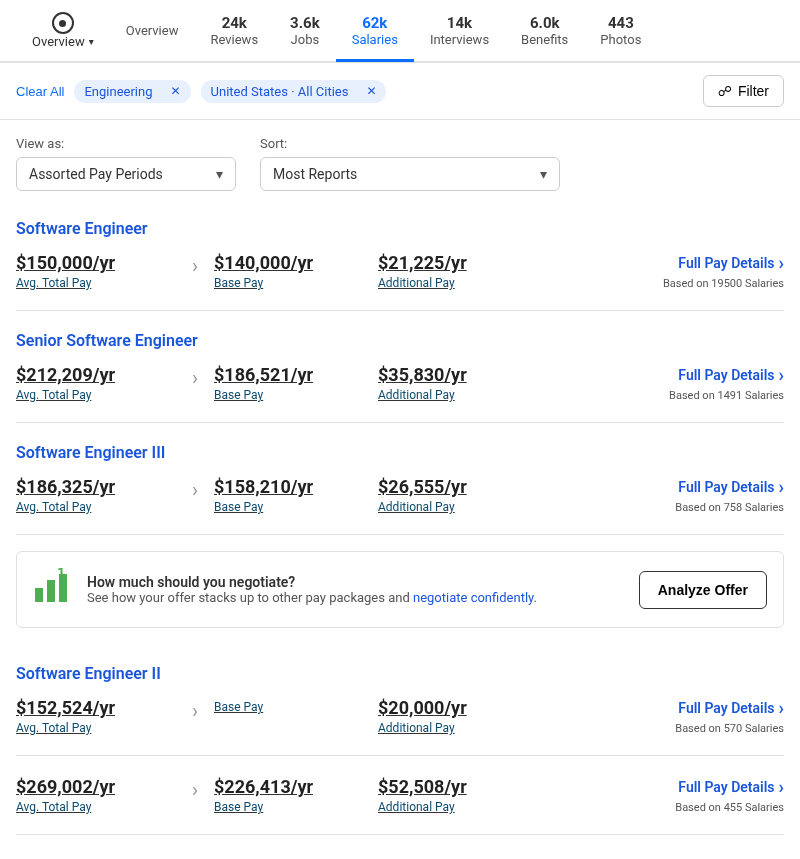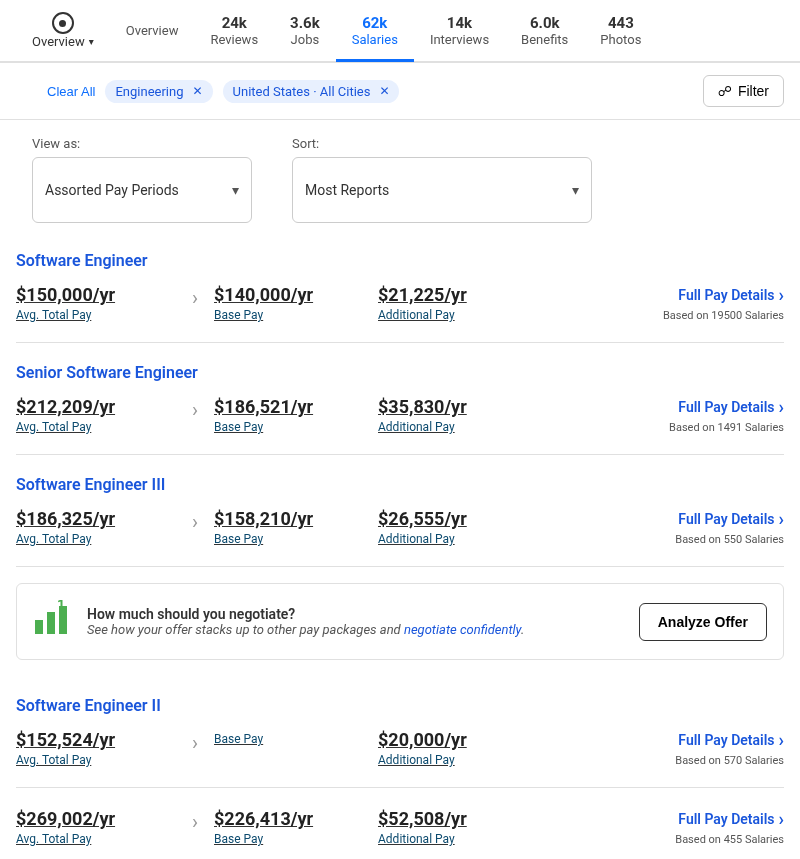--- a/index.html
+++ b/index.html
@@ -11,30 +11,30 @@
     .nav-tab .tab-count { font-weight: 700; font-size: 15px; color: #333; }
     .nav-tab.active { color: #0d6efd; border-bottom: 3px solid #0d6efd; }
     .nav-tab.active .tab-count { color: #0d6efd; text-align: center; }
     .overview-tab { display: flex; flex-direction: column; align-items: center; padding: 12px 16px; cursor: pointer; }
     .overview-tab .circle-icon { width: 22px; height: 22px; border-radius: 50%; border: 2px solid #333; display: flex; align-items: center; justify-content: center; }
     .overview-tab .circle-icon::after { content: ''; width: 7px; height: 7px; border-radius: 50%; background: #333; }
     .overview-label { font-size: 13px; color: #333; display: flex; align-items: center; gap: 4px; }
 
     
     .filter-row { display: flex; align-items: center; padding: 12px 16px; gap: 10px; border-bottom: 1px solid #e0e0e0; }
-    .clear-all { color: #0d6efd; font-size: 13px; cursor: pointer; background: none; border: none; margin-left: 31px; }
-    .filter-tag { display: flex; align-items: center; gap: 9px; background: #e8f0fe; color: #1a56db; border-radius: 16px; padding: 4px 10px; font-size: 13px; }
+    .clear-all { color: #0d6efd; font-size: 13px; cursor: pointer; background: none; border: none; }
+    .filter-tag { display: flex; align-items: center; gap: 18px; background: #e8f0fe; color: #1a56db; border-radius: 16px; padding: 4px 10px; font-size: 13px; }
     .filter-tag .x { cursor: pointer; font-size: 12px; color: #1a56db; }
     .filter-btn { margin-left: auto; display: flex; align-items: center; gap: 6px; border: 1px solid #ccc; border-radius: 6px; padding: 7px 14px; cursor: pointer; font-size: 14px; background: #fff; }
 
     
     .controls-row { display: flex; align-items: flex-end; padding: 16px 16px 8px 16px; gap: 24px; }
-    .control-group { display: flex; flex-direction: column; gap: 6px; margin-left: 16px; }
+    .control-group { display: flex; flex-direction: column; gap: 6px; }
     .control-label { font-size: 13px; color: #555; }
-    .control-select { display: flex; align-items: center; gap: 8px; border: 1px solid #ccc; border-radius: 6px; padding: 24px 12px; min-width: 220px; cursor: pointer; font-size: 14px; background: #fff; }
+    .control-select { display: flex; align-items: center; gap: 8px; border: 1px solid #ccc; border-radius: 6px; padding: 8px 12px; min-width: 220px; cursor: pointer; font-size: 14px; background: #fff; }
     .sort-select { min-width: 300px; }
     .select-chevron { margin-left: auto; color: #555; }
 
     
     .jobs-list { padding: 0 16px; }
     .job-item { border-bottom: 1px solid #e0e0e0; padding: 20px 0; }
     .job-title { color: #1a56db; font-size: 16px; font-weight: 600; margin-bottom: 14px; cursor: pointer; }
     .pay-row { display: flex; align-items: flex-start; gap: 0; }
     .pay-col { display: flex; flex-direction: column; text-decoration: underline; }
     .pay-col-main { min-width: 160px; }
@@ -45,21 +45,21 @@
     .pay-col-add { min-width: 140px; margin-right: 24px; }
     .full-pay-link { display: flex; flex-direction: column; margin-left: auto; align-items: flex-end; }
     .full-pay-link a { color: #1a56db; font-weight: 600; font-size: 14px; display: flex; align-items: center; gap: 4px; text-decoration: none; cursor: pointer; }
     .full-pay-link .based-on { font-size: 11px; color: #555; margin-top: 4px; }
 
     
     .analyze-banner { display: flex; align-items: center; gap: 14px; border: 1px solid #e0e0e0; border-radius: 6px; padding: 16px; margin: 16px 0; }
     .analyze-icon { font-size: 28px; color: #2e7d32; }
     .analyze-text { flex: 1; }
     .analyze-text .main-text { font-size: 14px; font-weight: 600; }
-    .analyze-text .sub-text { font-size: 13px; color: #555; font-style: italic; }
+    .analyze-text .sub-text { font-size: 13px; color: #555; }
     .analyze-text .sub-text span { color: #1a56db; cursor: pointer; }
     .analyze-btn { border: 1px solid #333; border-radius: 6px; padding: 10px 18px; font-size: 14px; font-weight: 600; cursor: pointer; background: #fff; white-space: nowrap; }
 
     .chevron-right::after { content: '›'; font-size: 18px; }
   </style>
 </head>
 <body>
 
 <nav class="nav-tabs">
   <div class="overview-tab">
@@ -187,21 +187,21 @@
       <div class="pay-col pay-col-base">
         <span class="pay-amount">$158,210/yr</span>
         <span class="pay-label">Base Pay</span>
       </div>
       <div class="pay-col pay-col-add">
         <span class="pay-amount">$26,555/yr</span>
         <span class="pay-label">Additional Pay</span>
       </div>
       <div class="full-pay-link">
         <a>Full Pay Details <span class="chevron-right"></span></a>
-        <span class="based-on">Based on 550 Salaries</span>
+        <span class="based-on">Based on 758 Salaries</span>
       </div>
     </div>
   </div>
     <div class="analyze-banner">
       <div class="analyze-icon">
         <svg width="40" height="36" viewBox="0 0 40 36" fill="none" xmlns="http://www.w3.org/2000/svg">
           <rect x="2" y="20" width="8" height="14" fill="#4caf50"></rect>
           <rect x="14" y="12" width="8" height="22" fill="#4caf50"></rect>
           <rect x="26" y="6" width="8" height="28" fill="#4caf50"></rect>
           <text x="24" y="10" fill="#4caf50" font-size="14" font-weight="bold">1</text>

